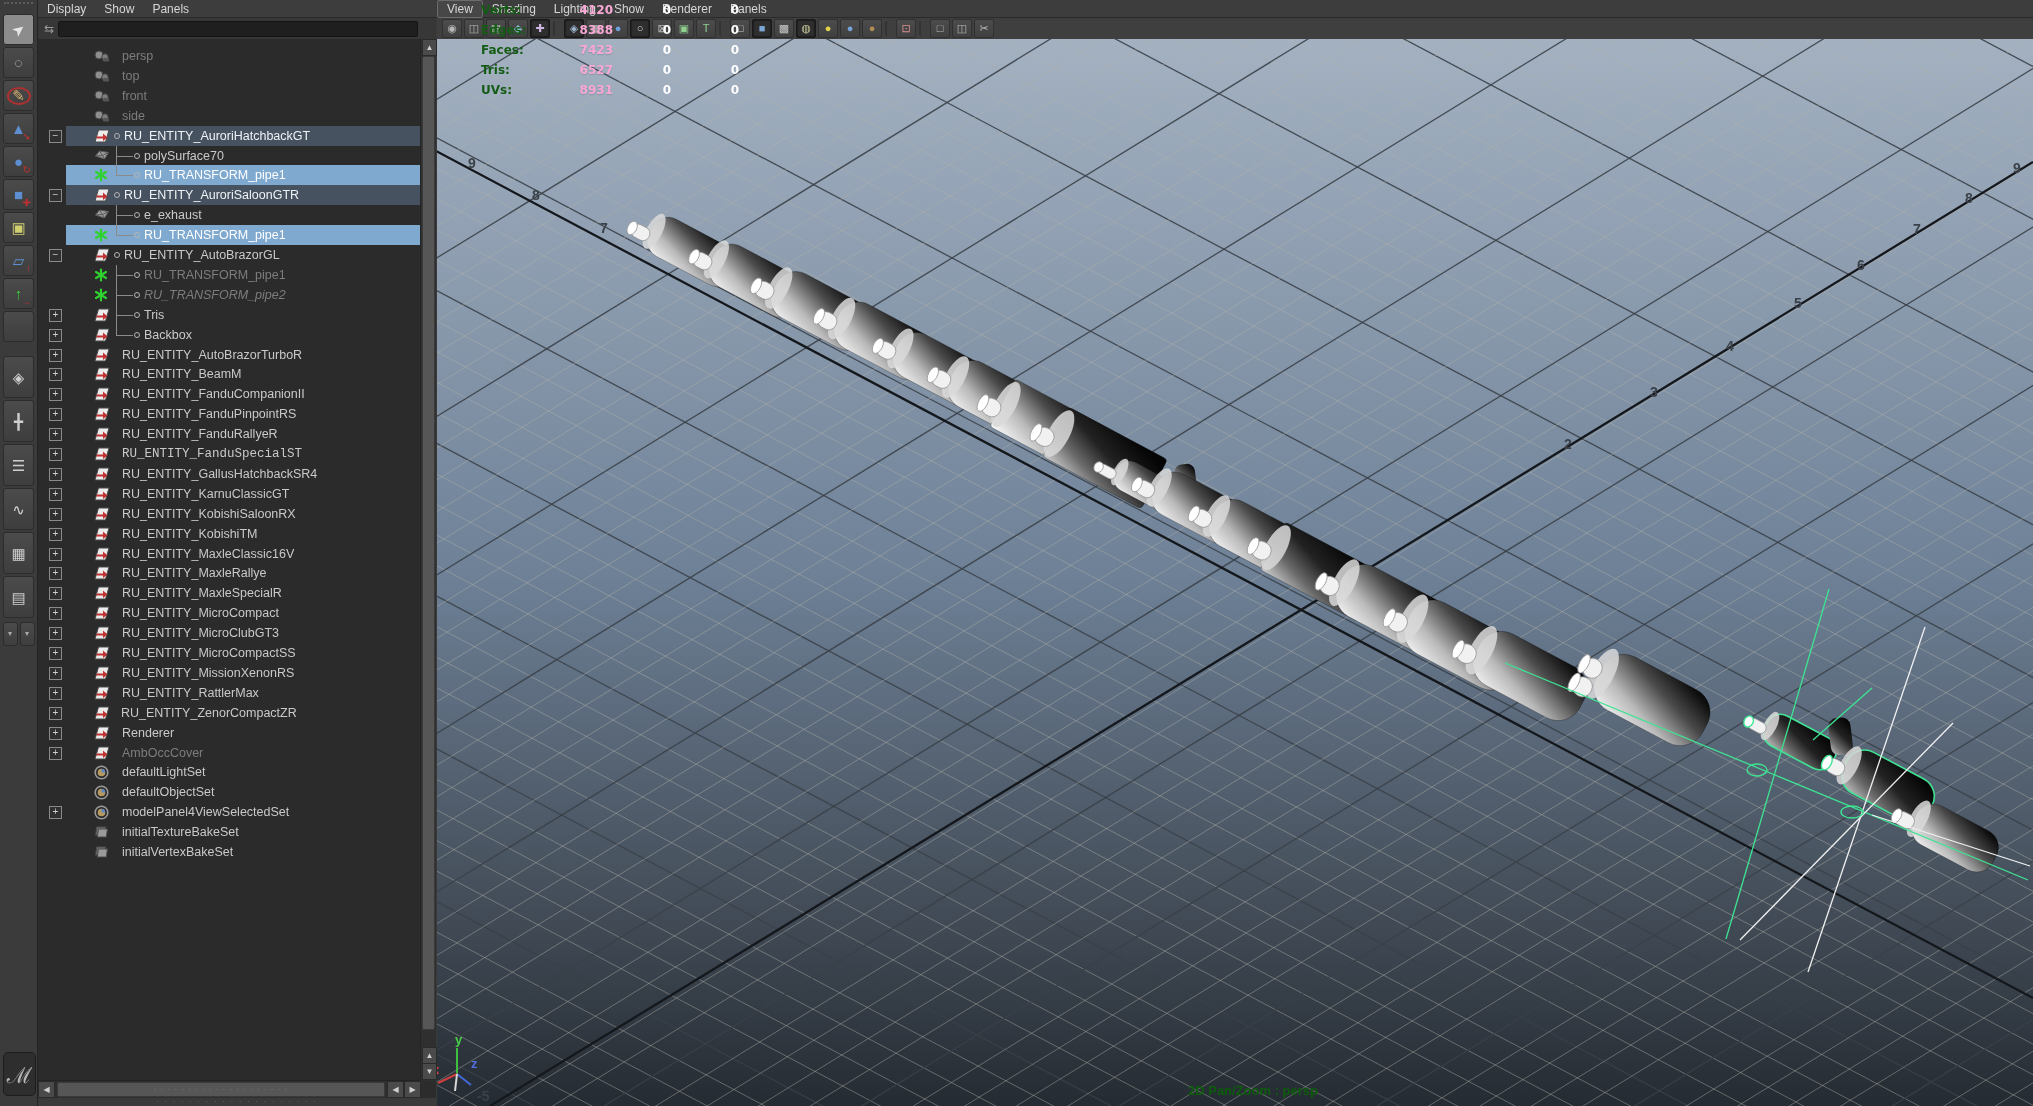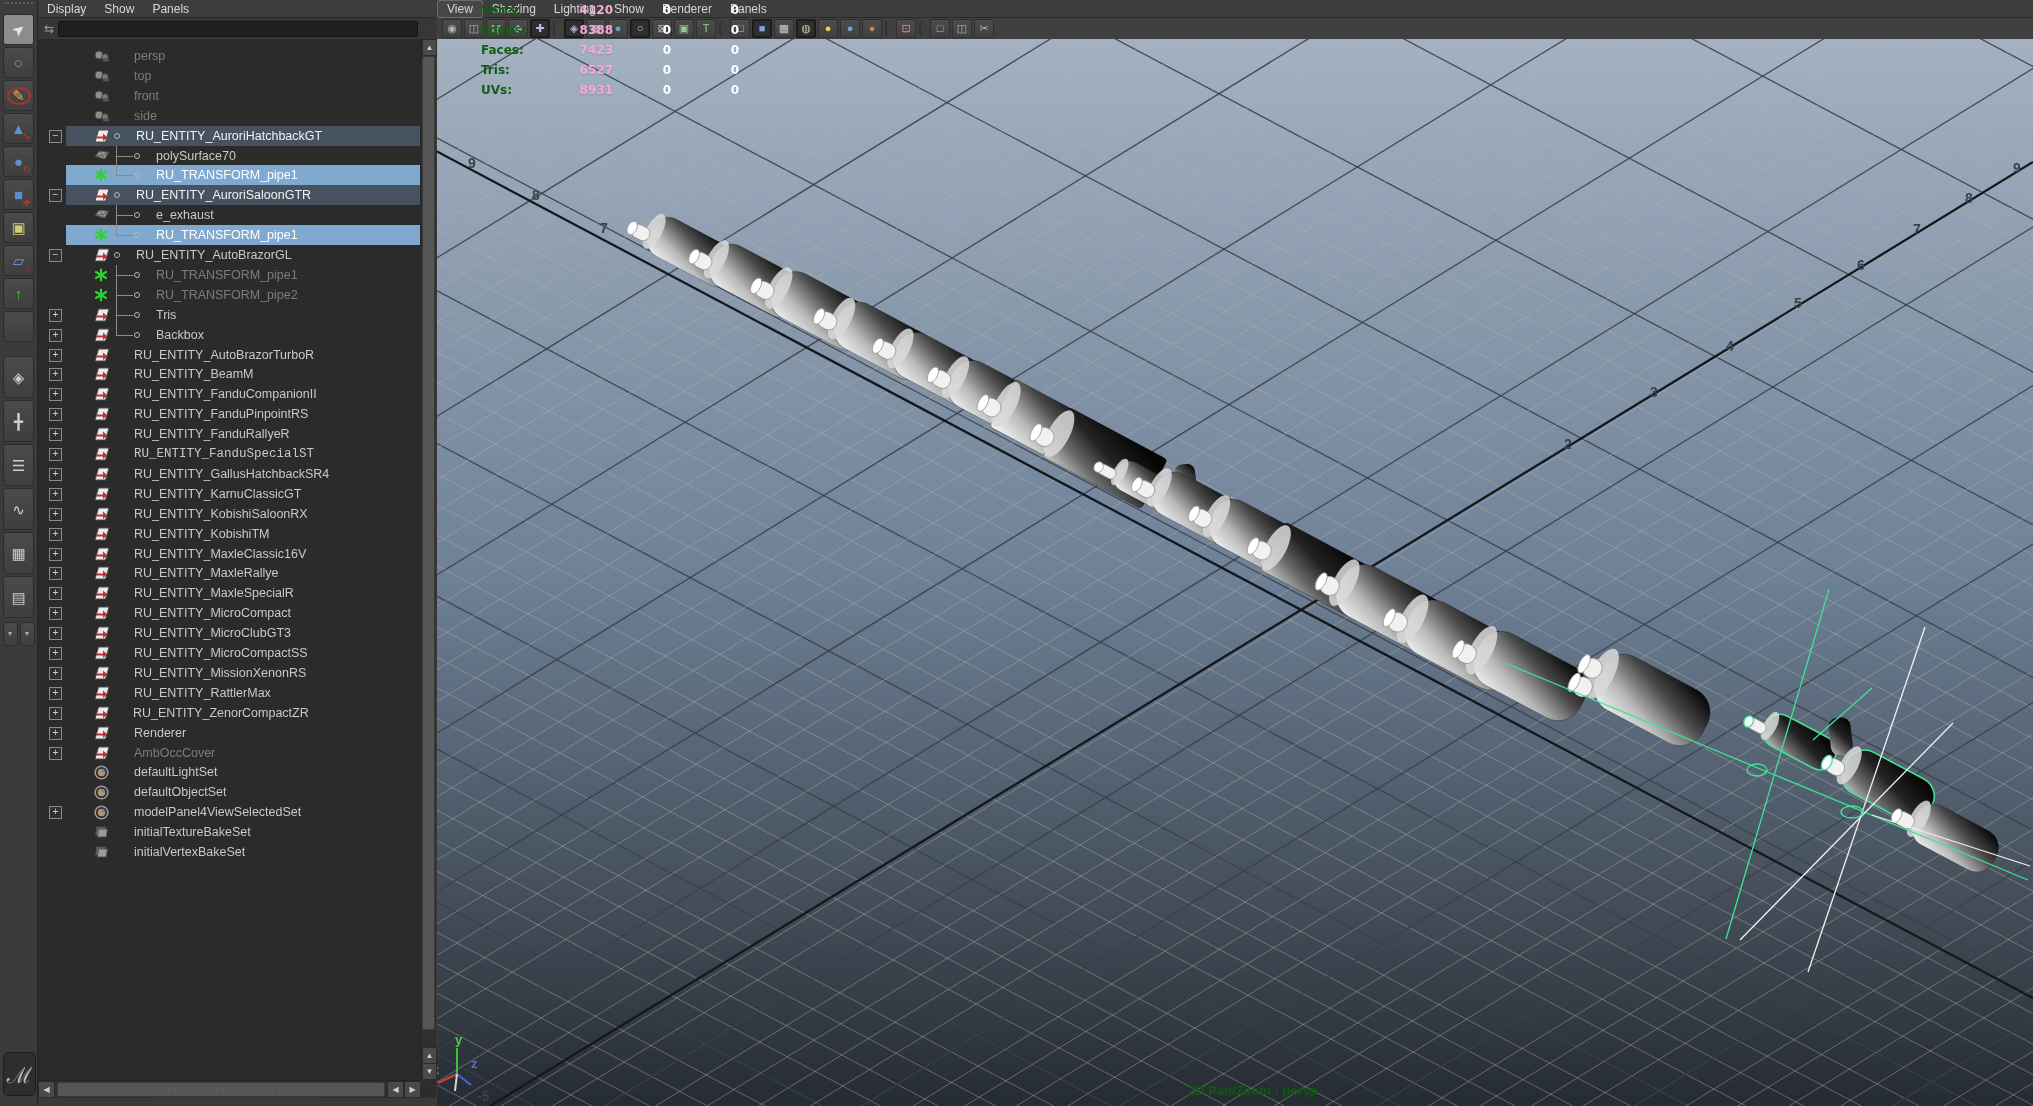--- a/index.html
+++ b/index.html
@@ -36,21 +36,21 @@
   .orow{position:absolute;left:0;right:0;height:20px;font-size:12.5px;color:#c9c9c9;}
   .orow .bg{position:absolute;left:28px;right:0;top:0;bottom:0;}
   .orow.selparent .bg{background:#46525f;}
   .orow.selchild .bg{background:#7fa9cf;}
   .orow.gray{color:#7d7d7d;}
   .orow.selchild{color:#ffffff;}
   .orow.selparent{color:#eef2f6;}
   .orow .exp{position:absolute;left:11px;top:4px;width:11px;height:11px;border:1px solid #8a8a8a;
              background:#303030;color:#cfcfcf;font-size:10px;line-height:10px;text-align:center;}
   .orow .ic{position:absolute;left:56px;top:3px;width:16px;height:14px;}
-  .orow .lbl{position:absolute;top:3px;white-space:nowrap;margin-left:12px;}
+  .orow .lbl{position:absolute;top:3px;white-space:nowrap;}
   .orow .vline{position:absolute;left:78px;top:0;bottom:0;width:1px;background:#8a8a8a;}
   .orow .vline.last{bottom:10px;}
   .orow .hline{position:absolute;left:78px;top:10px;width:17px;height:1px;background:#8a8a8a;}
   .orow .dot{position:absolute;top:7px;width:4px;height:4px;border:1px solid #b5b5b5;border-radius:50%;}
   
   .sb-v{position:absolute;right:0;top:39px;bottom:25px;width:15px;background:#2f2f2f;border-left:1px solid #242424;}
   .sb-h{position:absolute;left:0;right:15px;bottom:8px;height:17px;background:#2f2f2f;border-top:1px solid #242424;display:flex;align-items:center;}
   .sb-btn{width:15px;height:15px;background:#4a4a4a;border:1px solid #2a2a2a;color:#cfcfcf;
           font-size:8px;display:flex;align-items:center;justify-content:center;flex:none;}
   .sb-v .sb-btn{width:13px;margin-left:1px;}
@@ -311,21 +311,21 @@
           <div class="dot" style="left: 96px;"></div>
           <span class="ic">
             <svg width="14" height="14">
               <g stroke="#2fd22f" stroke-width="2.2" stroke-linecap="round">
                 <line x1="7" y1="1.5" x2="7" y2="12.5"></line>
                 <line x1="2" y1="4" x2="12" y2="10"></line>
                 <line x1="12" y1="4" x2="2" y2="10"></line>
               </g>
             </svg>
           </span>
-          <span class="lbl" style="left: 106px;">RU_TRANSFORM_pipe2</span>
+          <span class="lbl" style="left: 106px; font-style: italic;">RU_TRANSFORM_pipe2</span>
         </div>
         <div class="orow" style="top: 265.7px;">
           <div class="exp">+</div>
           <div class="vline"></div>
           <div class="hline"></div>
           <div class="dot" style="left: 96px;"></div>
           <span class="ic">
             <svg width="16" height="14">
               <polygon points="4.5,1 15,1 11.5,13 1,13" fill="#ececec" stroke="#4a4a4a"></polygon>
               <path d="M2.5 7.5 L9 7.5 L9 4.5 L13.5 8.5 L9 12 L9 9.5 L2.5 9.5 Z" fill="#c23232"></path>

